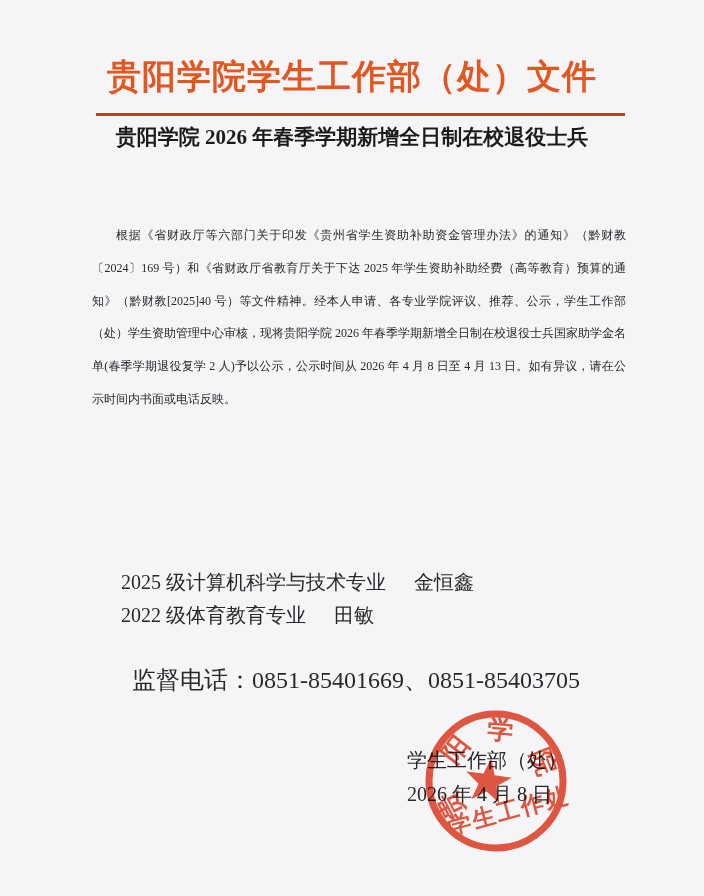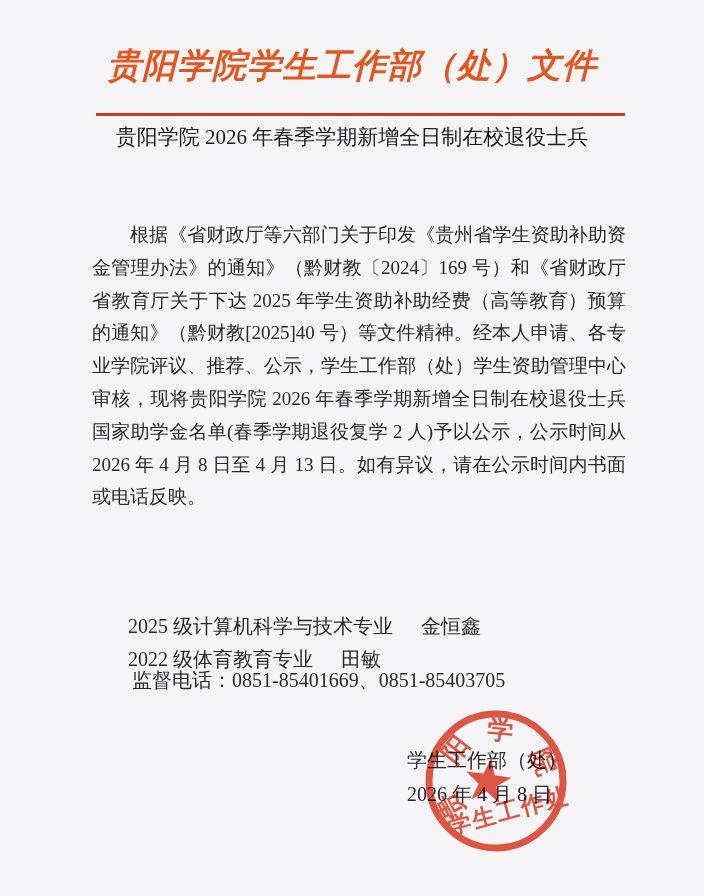--- a/index.html
+++ b/index.html
@@ -15,68 +15,66 @@
   body { font-family: "Liberation Serif", "DejaVu Serif", serif; }
   .page {
     position: relative;
     width: 704px;
     height: 896px;
     background: var(--bg);
     overflow: hidden;
   }
   .letterhead {
     position: absolute;
-    top: 43px; left: 0; right: 0;
+    top: 54px; left: 0; right: 0;
     height: 46px;
     line-height: 46px;
     text-align: center;
     font-size: 34px;
     font-weight: bold;
     letter-spacing: 1px;
     color: var(--letterhead);
-    font-style: italic;
   }
   .divider {
     position: absolute;
     top: 113px; left: 96px;
     width: 529px; height: 3px;
     background: var(--divider);
   }
   .doc-title {
     position: absolute;
     top: 120px; left: 40px; right: 40px;
     text-align: center;
     font-size: 21px;
-    font-weight: normal;
+    font-weight: bold;
     line-height: 35px;
     color: var(--title-ink);
   }
   .body-text {
     position: absolute;
     top: 219px; left: 92px;
     width: 534px;
-    font-size: 19px;
+    font-size: 12px;
     line-height: 32.8px;
     text-align: justify;
     text-indent: 2em;
     color: var(--ink);
   }
   .recipients {
     position: absolute;
-    top: 566px; left: 128px;
+    top: 566px; left: 121px;
     font-size: 20px;
     line-height: 33px;
     color: var(--ink);
-    margin-top: 44px;
   }
   .recipient .rname { margin-left: 1.4em; }
   .phone-line {
     position: absolute;
     top: 667px; left: 132px;
-    font-size: 20px;
+    font-size: 24px;
     line-height: 26px;
     color: var(--ink);
   }
   .signoff {
     position: absolute;
     top: 743px; left: 407px;
     font-size: 20px;
     line-height: 34px;
     color: var(--ink);
   }

